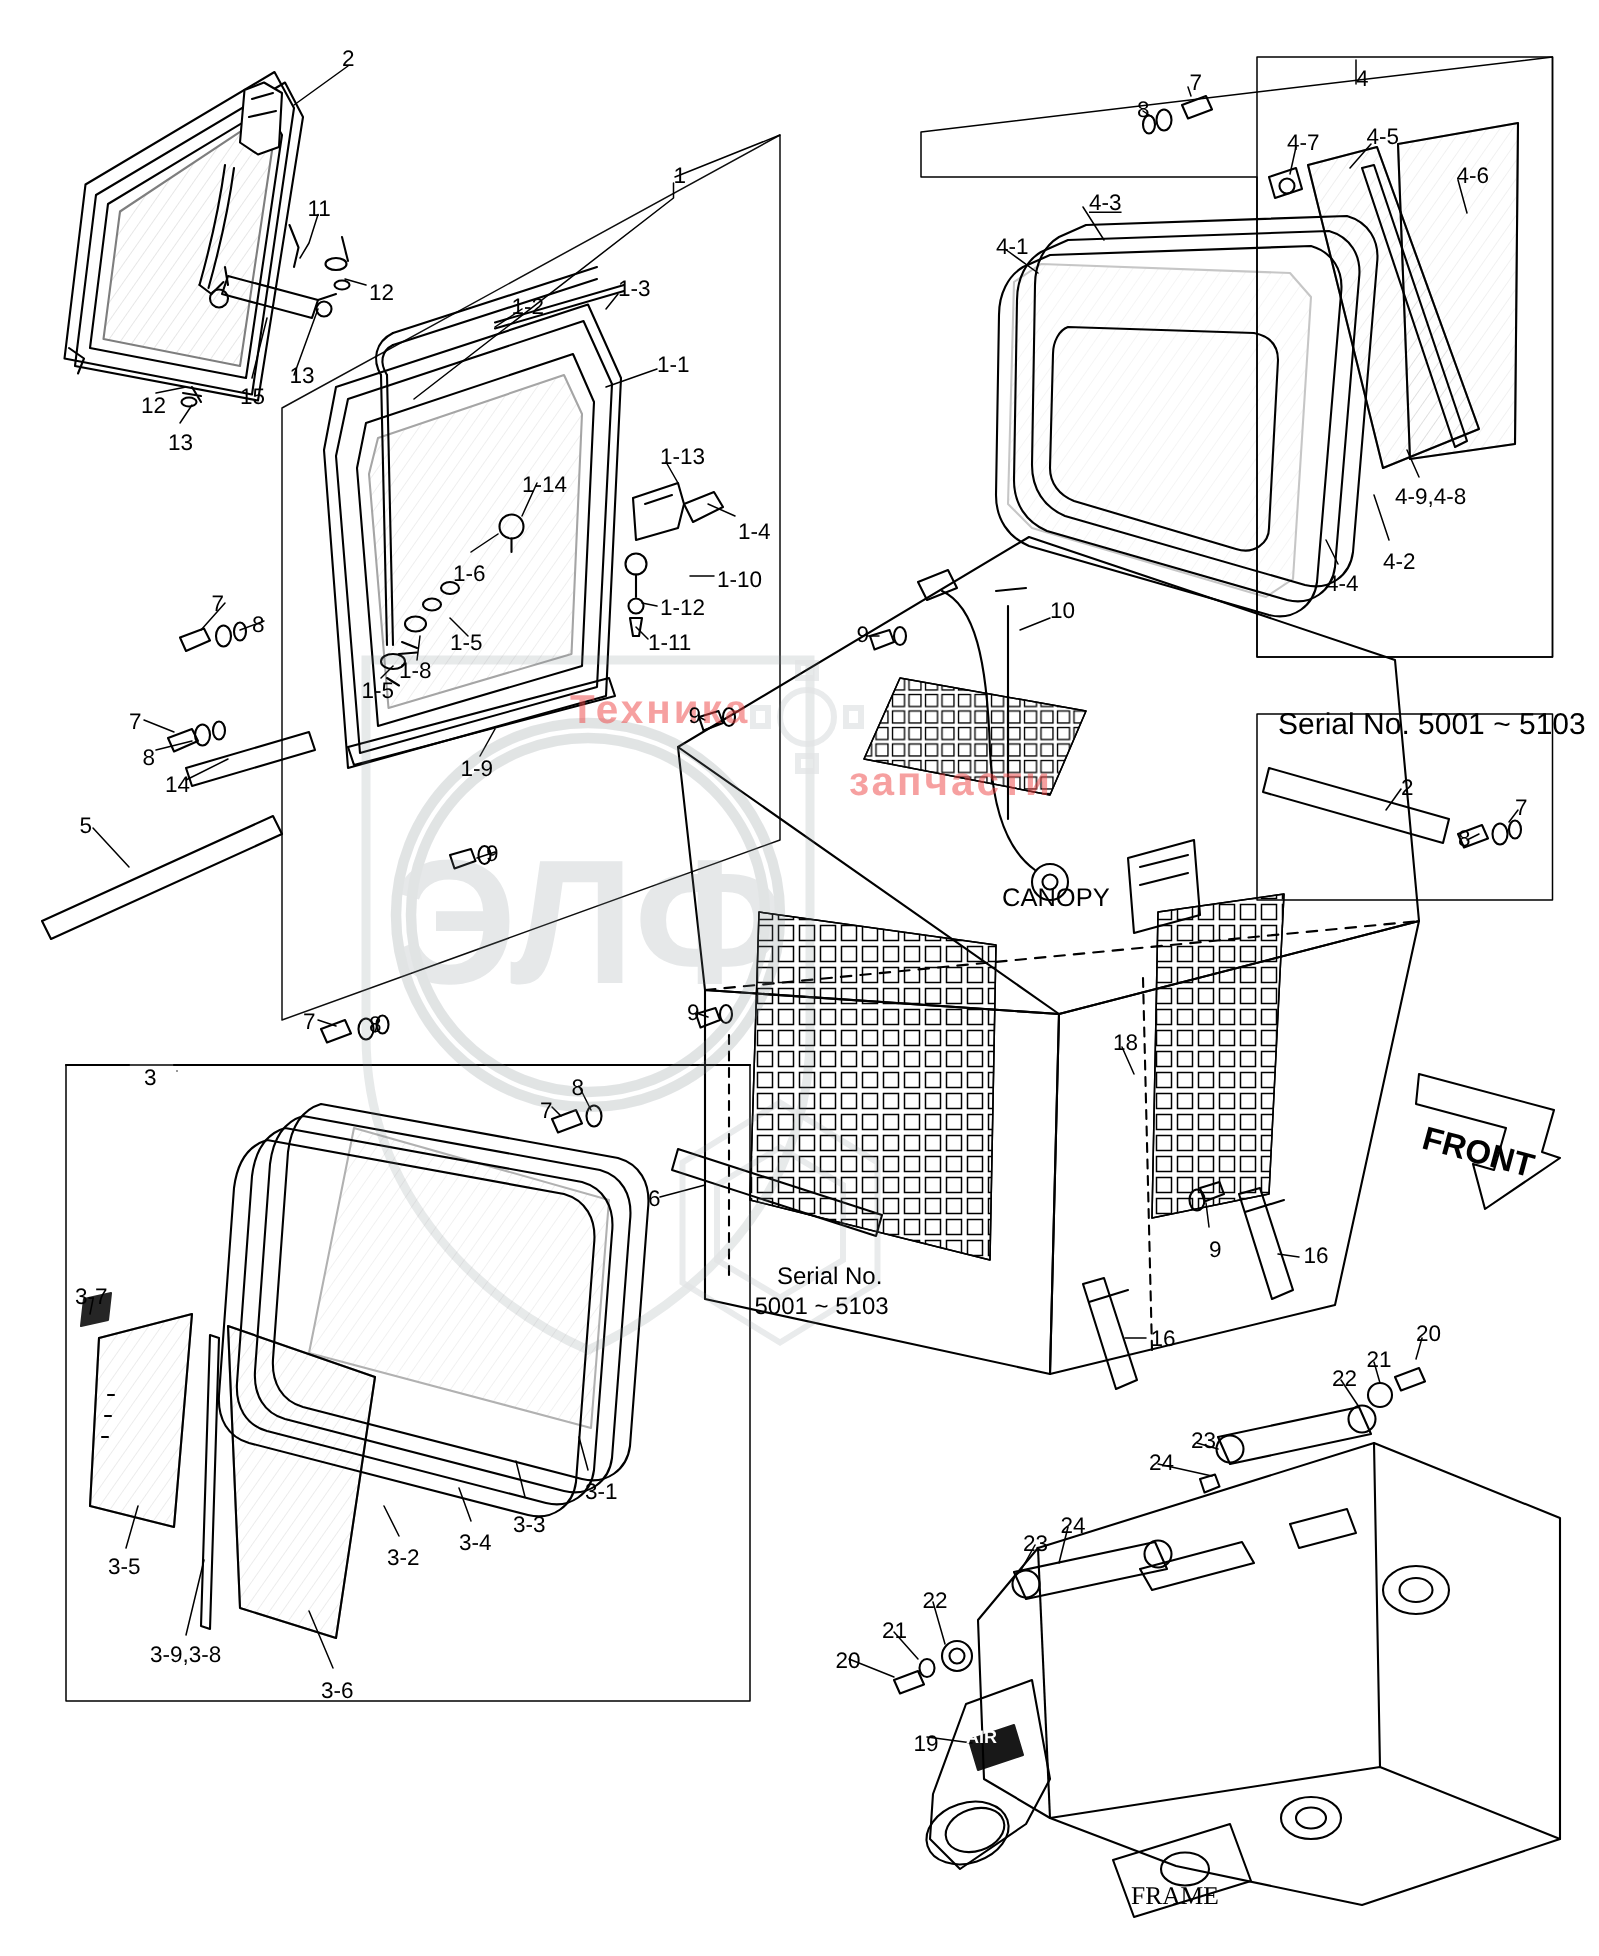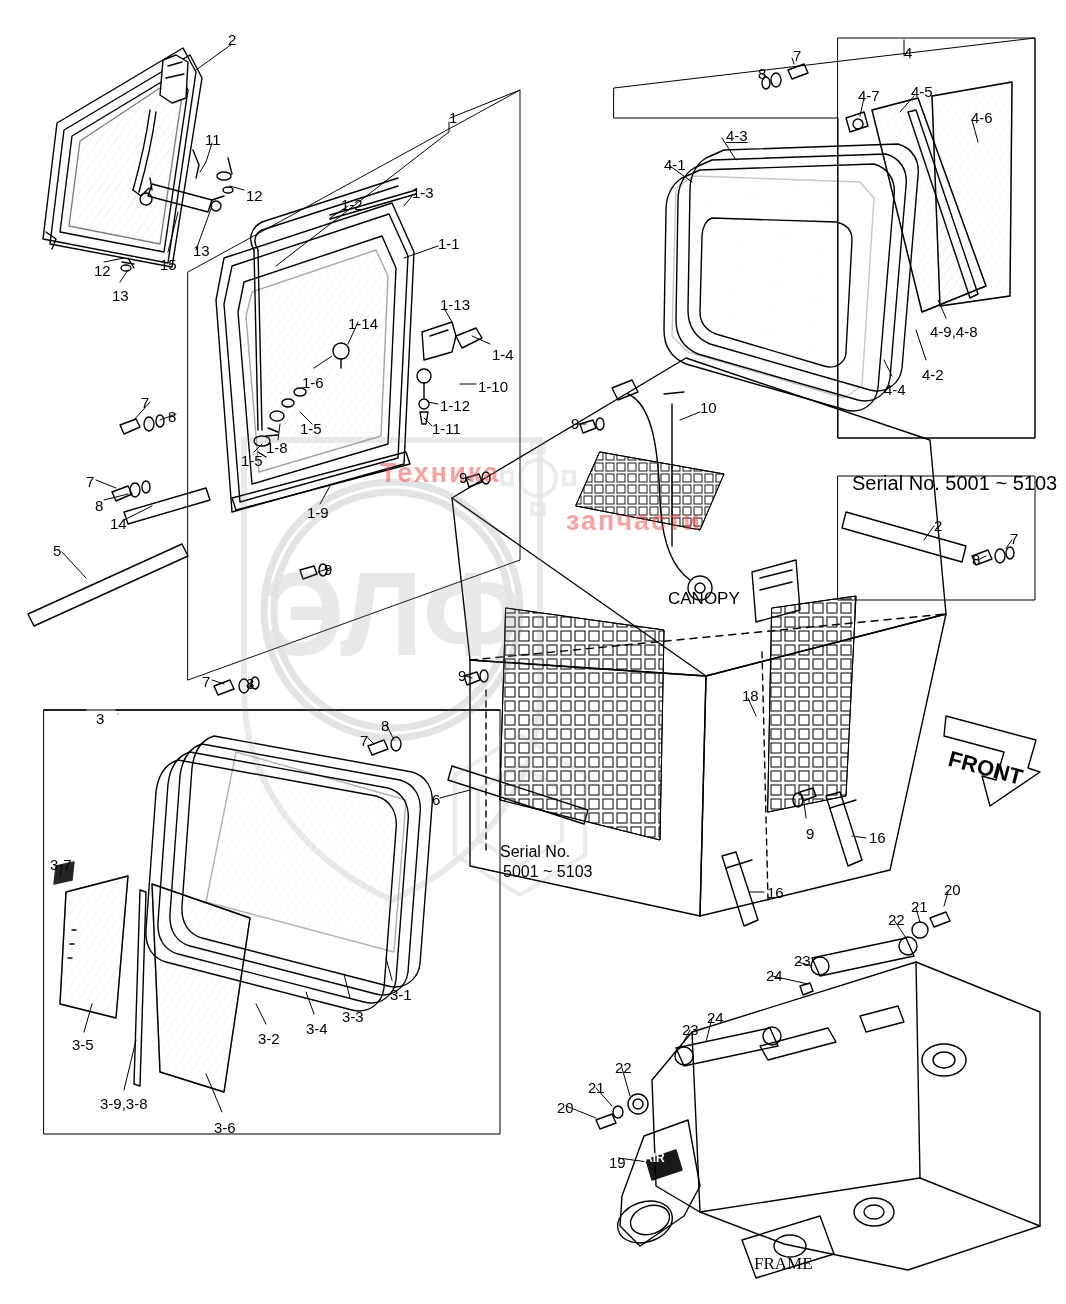--- a/index.html
+++ b/index.html
@@ -466,18 +466,18 @@
       <div class="lbl" style="left: 707px; top: 1010px;">24</div>
       <div class="lbl" style="left: 615px; top: 1060px;">22</div>
       <div class="lbl" style="left: 588px; top: 1080px;">21</div>
       <div class="lbl" style="left: 557px; top: 1100px;">20</div>
       <div class="lbl" style="left: 609px; top: 1155px;">19</div>
     </div>
 
   <div class="lbl big" style="left:668px; top:590px;">CANOPY</div>
   <div class="lbl big serif" style="left:754px; top:1255px;">FRAME</div>
   <div class="lbl" style="left:852px; top:472px; font-size:20px;">Serial No. 5001 ~ 5103</div>
-  <div class="lbl" style="left:500px; top:843px; font-size:16px;">Serial No.</div>
+  <div class="lbl" style="left:518px; top:843px; font-size:16px;">Serial No.</div>
   <div class="lbl" style="left:503px; top:863px; font-size:16px;">5001 ~ 5103</div>
   <div class="lbl" style="left:644px; top:1152px; font-size:12px; color:#fff; font-weight:bold;">AIR</div>
   <div class="lbl" style="left:952px; top:747px; font-size:22px; font-weight:bold; transform:rotate(15deg); transform-origin:0 0;">FRONT</div>
 
 </div>
 
 </body></html>

